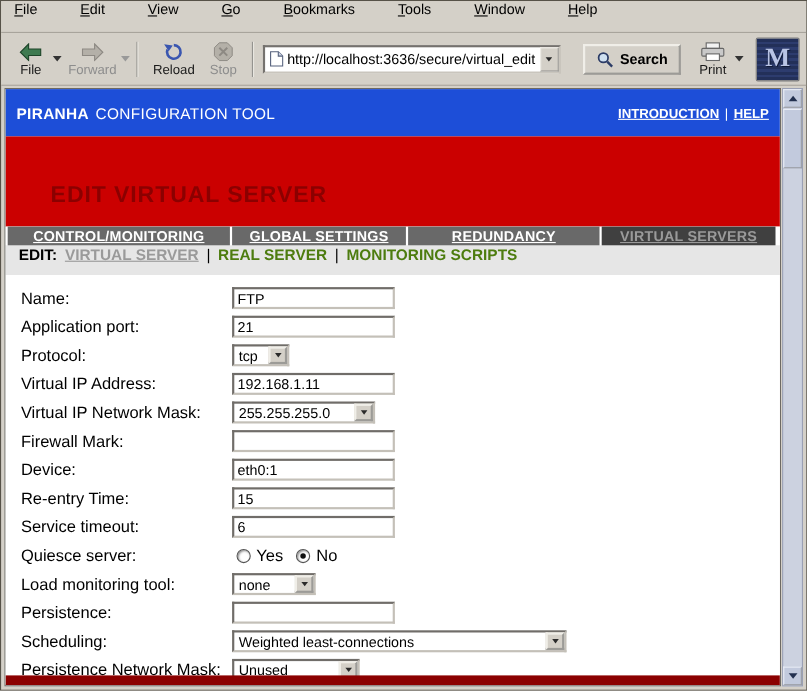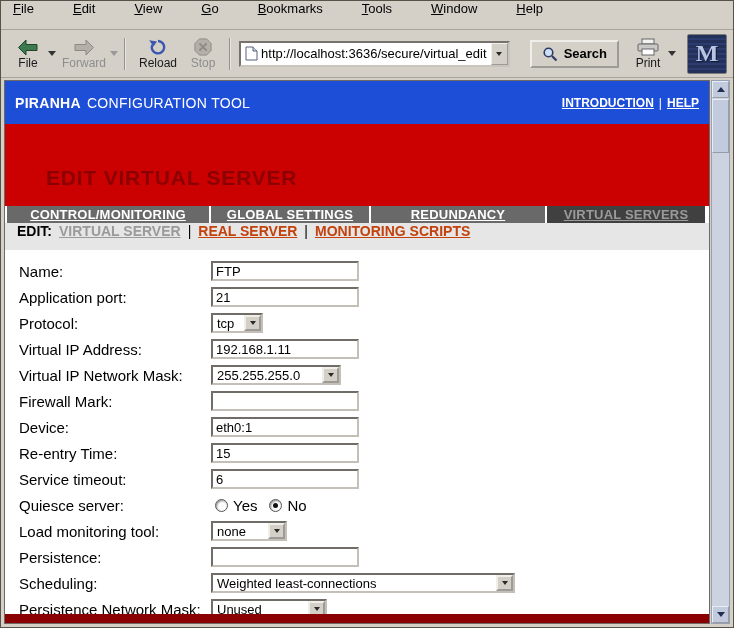--- a/index.html
+++ b/index.html
@@ -125,21 +125,21 @@
   .tab.t1 { width: 202px; } .tab.t2 { width: 158px; } .tab.t3 { width: 174px; } .tab.t4 { width: 158px; }
   .tab.active { background: #404040; color: #9a9a9a; }
 
   .subnav {
     height: 27px; background: #e6e6e6; display: flex; align-items: flex-start;
     padding-left: 12px; font-size: 14px; gap: 7px;
   }
   .subnav-prefix { font-weight: bold; color: #000; }
   .subnav-current { font-weight: bold; text-decoration: underline; color: #9a9a9a; cursor: pointer; }
   .subnav-sep { color: #000; }
-  .subnav-link { font-weight: bold; text-decoration: underline; color: #c2410c; cursor: pointer; }
+  .subnav-link { font-weight: bold; color: #4d7c0f; cursor: pointer; }
 
   .form { padding-top: 8px; background: #fff; }
   .row { height: 26px; display: flex; align-items: center; padding-left: 14px; font-size: 15px; color: #000; }
   .flabel { width: 192px; flex-shrink: 0; }
 
   .tinput {
     width: 148px; height: 20px; border: 2px inset #c4c0b8; background: #fff;
     font-family: inherit; font-size: 13px; padding: 0 3px; color: #000;
   }
 

